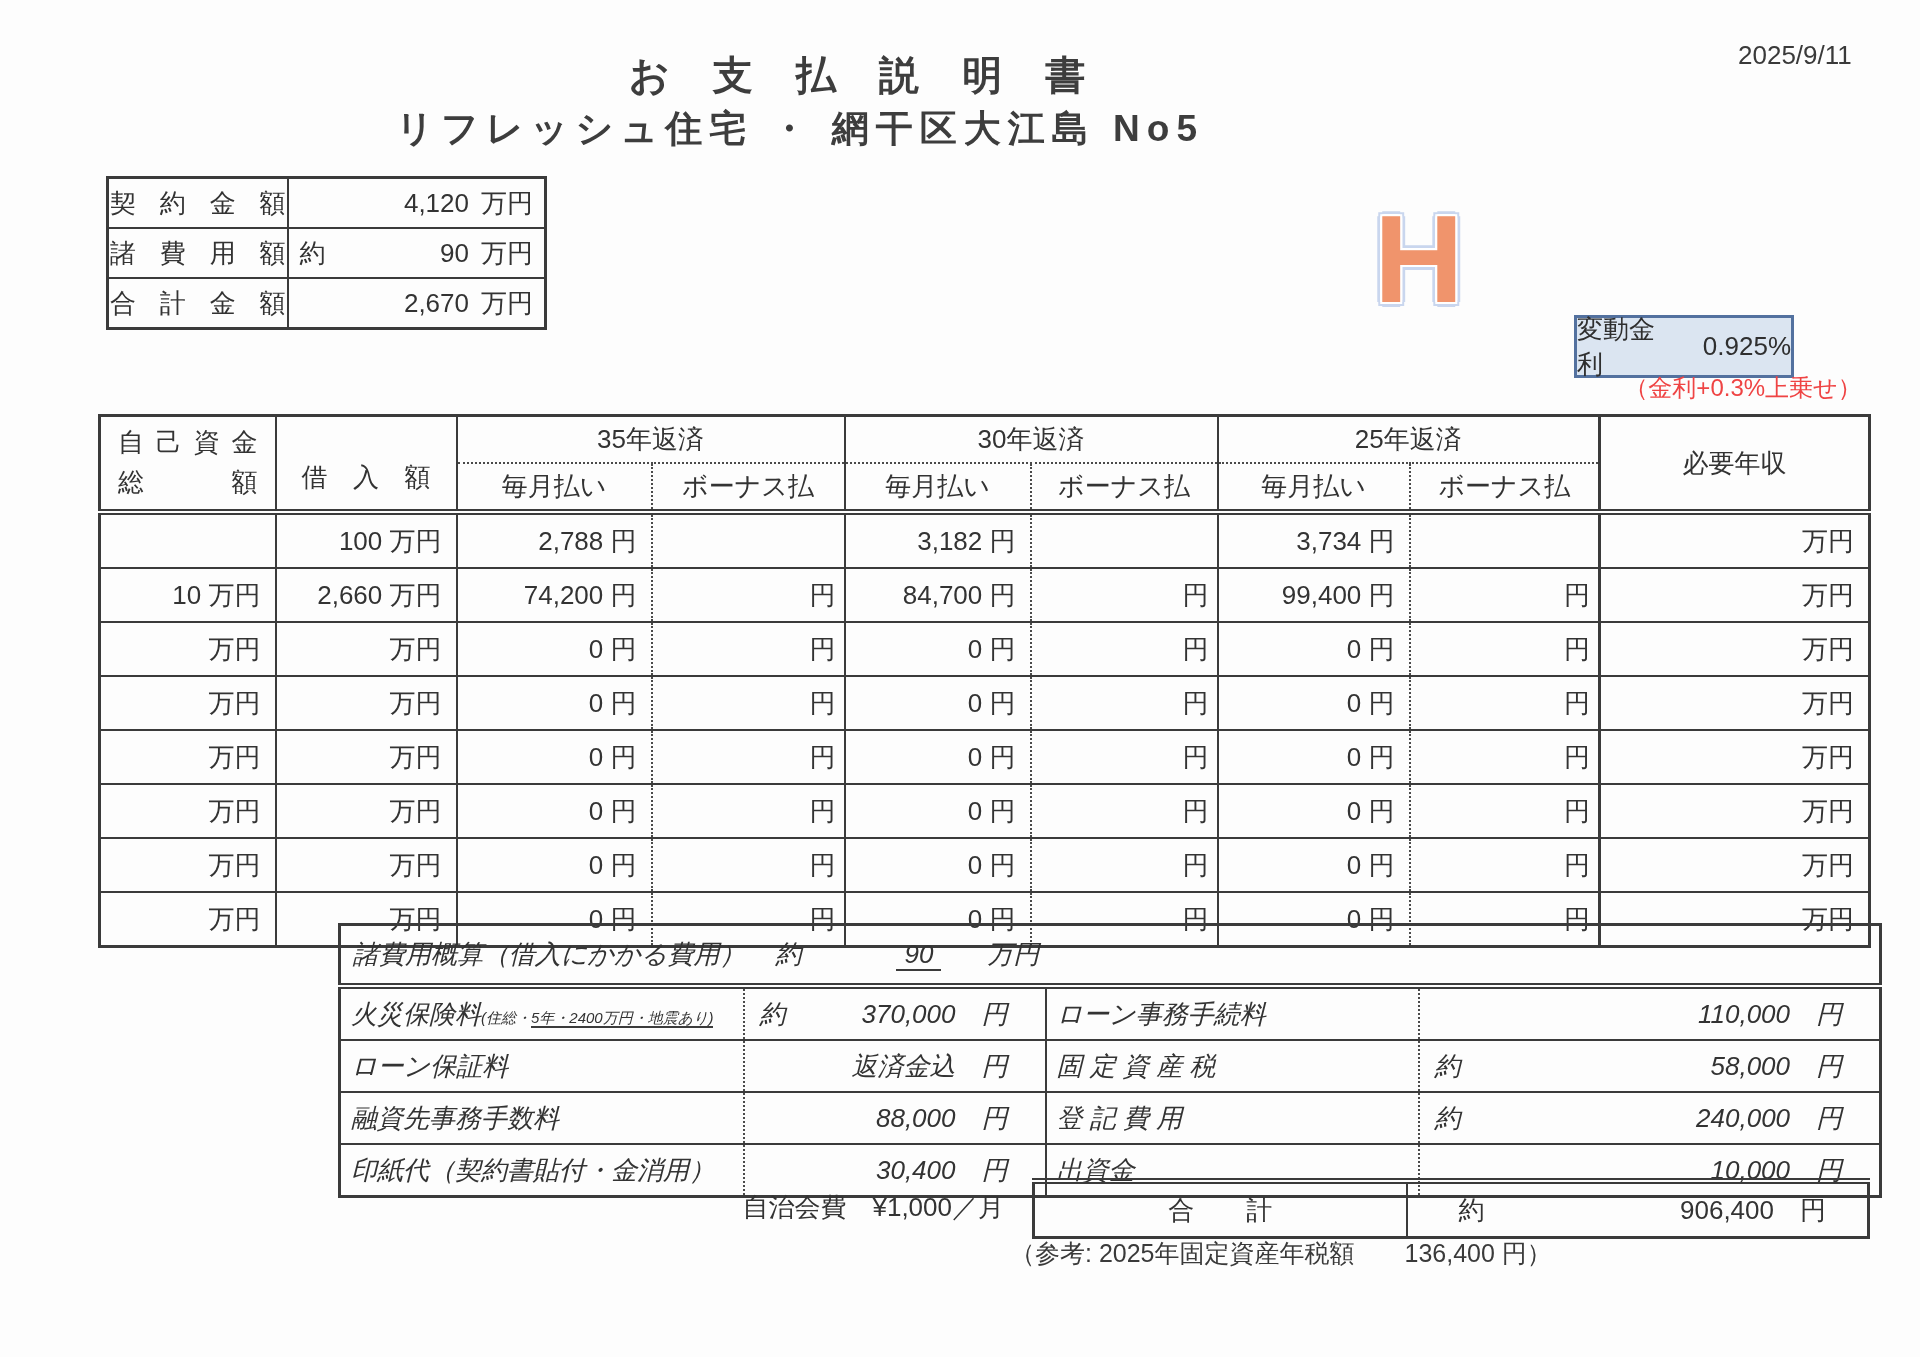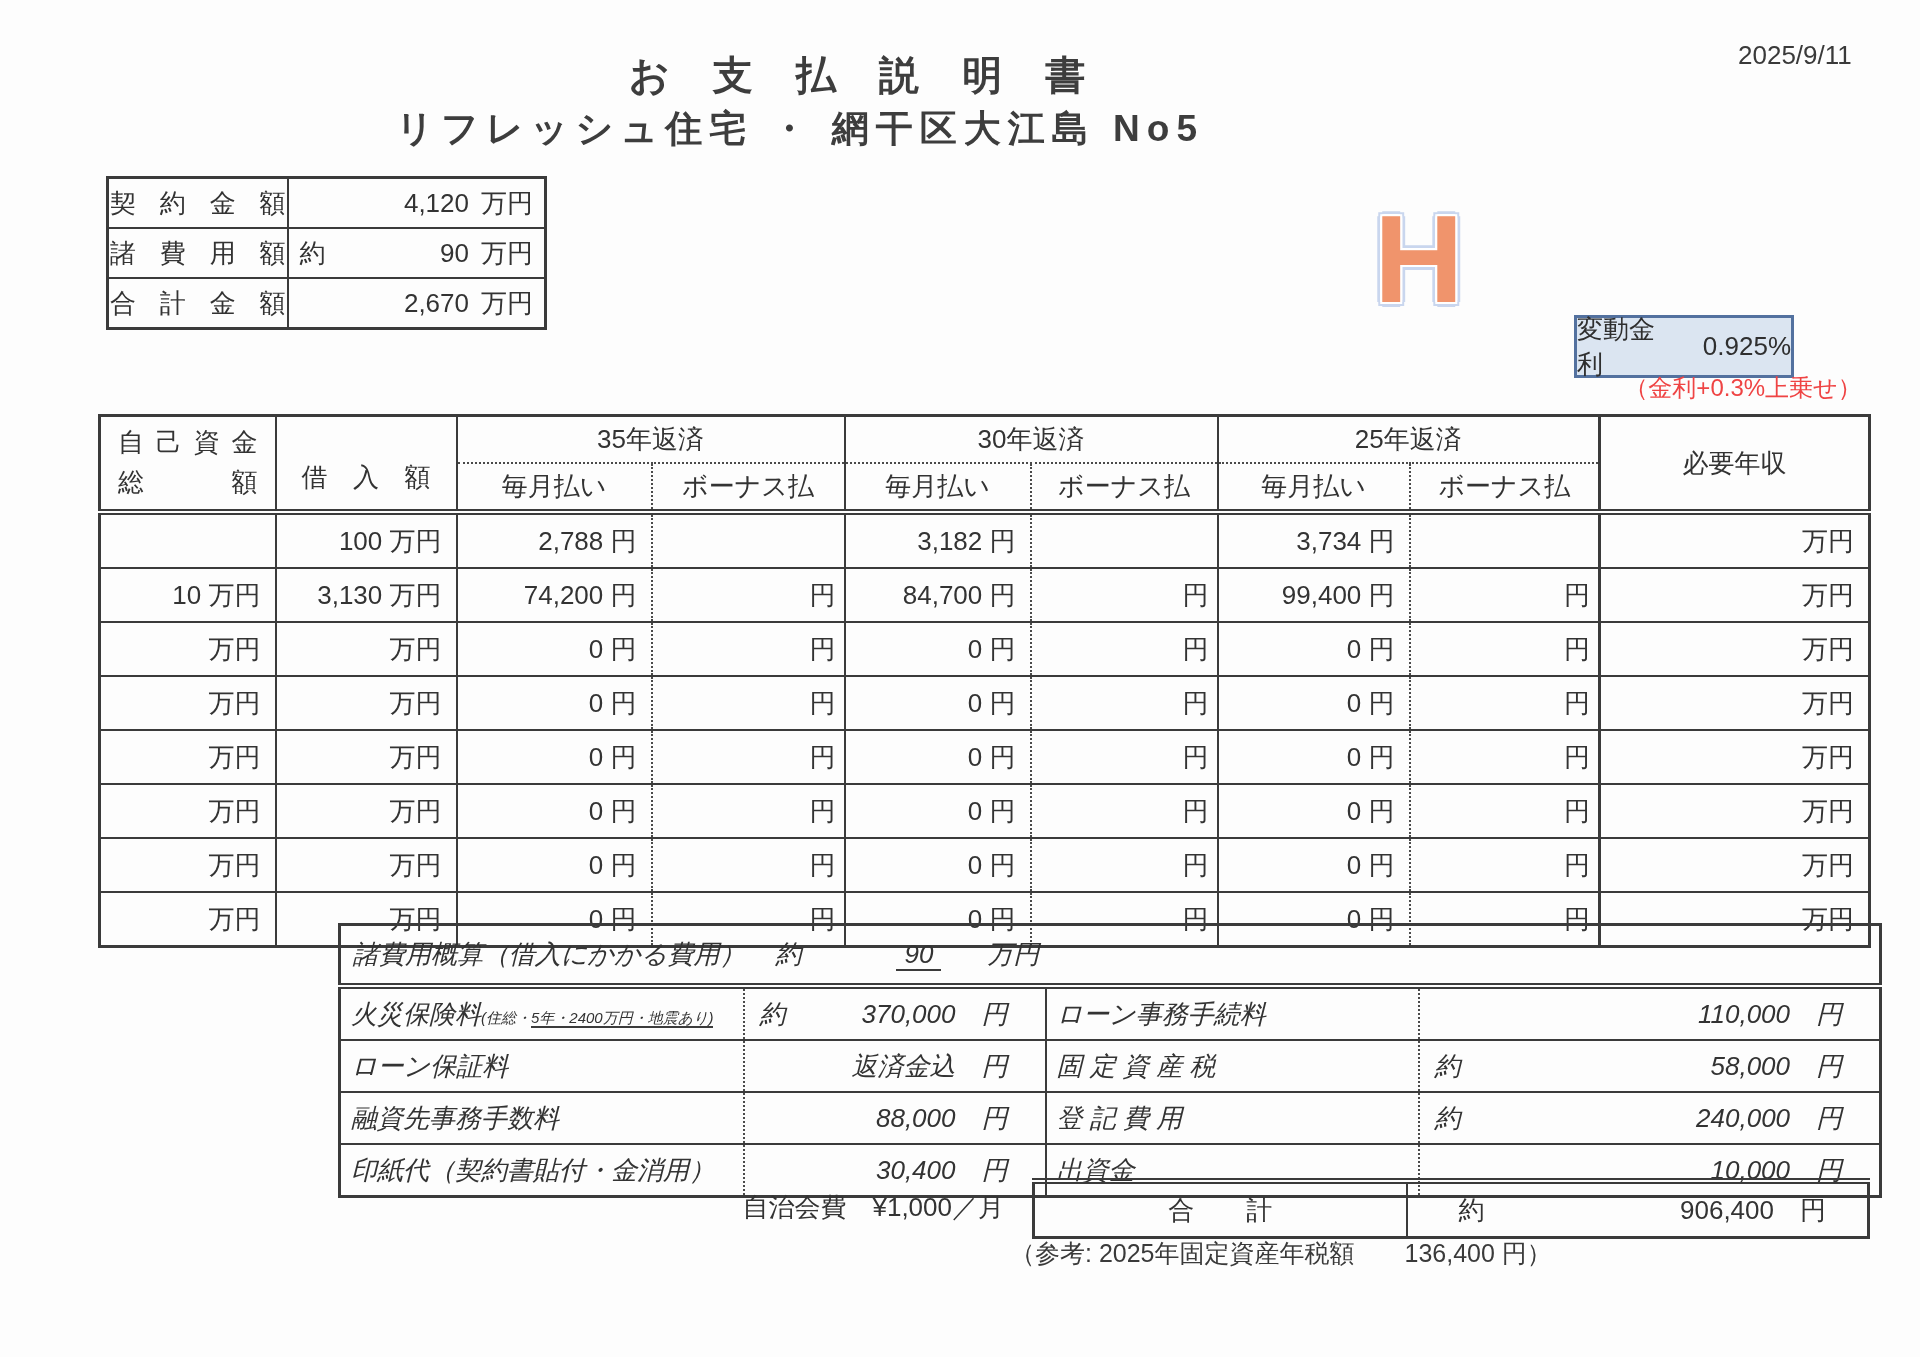--- a/index.html
+++ b/index.html
@@ -182,21 +182,21 @@
       <td class="dotr">2,788 円</td>
       <td class="dotl bcell"></td>
       <td class="dotr">3,182 円</td>
       <td class="dotl bcell"></td>
       <td class="dotr">3,734 円</td>
       <td class="dotl bcell"></td>
       <td class="thickl">万円</td>
     </tr>
     <tr>
       <td>10 万円</td>
-      <td>3,130 万円</td>
+      <td>2,660 万円</td>
       <td class="dotr">74,200 円</td>
       <td class="dotl bcell">円</td>
       <td class="dotr">84,700 円</td>
       <td class="dotl bcell">円</td>
       <td class="dotr">99,400 円</td>
       <td class="dotl bcell">円</td>
       <td class="thickl">万円</td>
     </tr>
     <tr>
       <td>万円</td>

